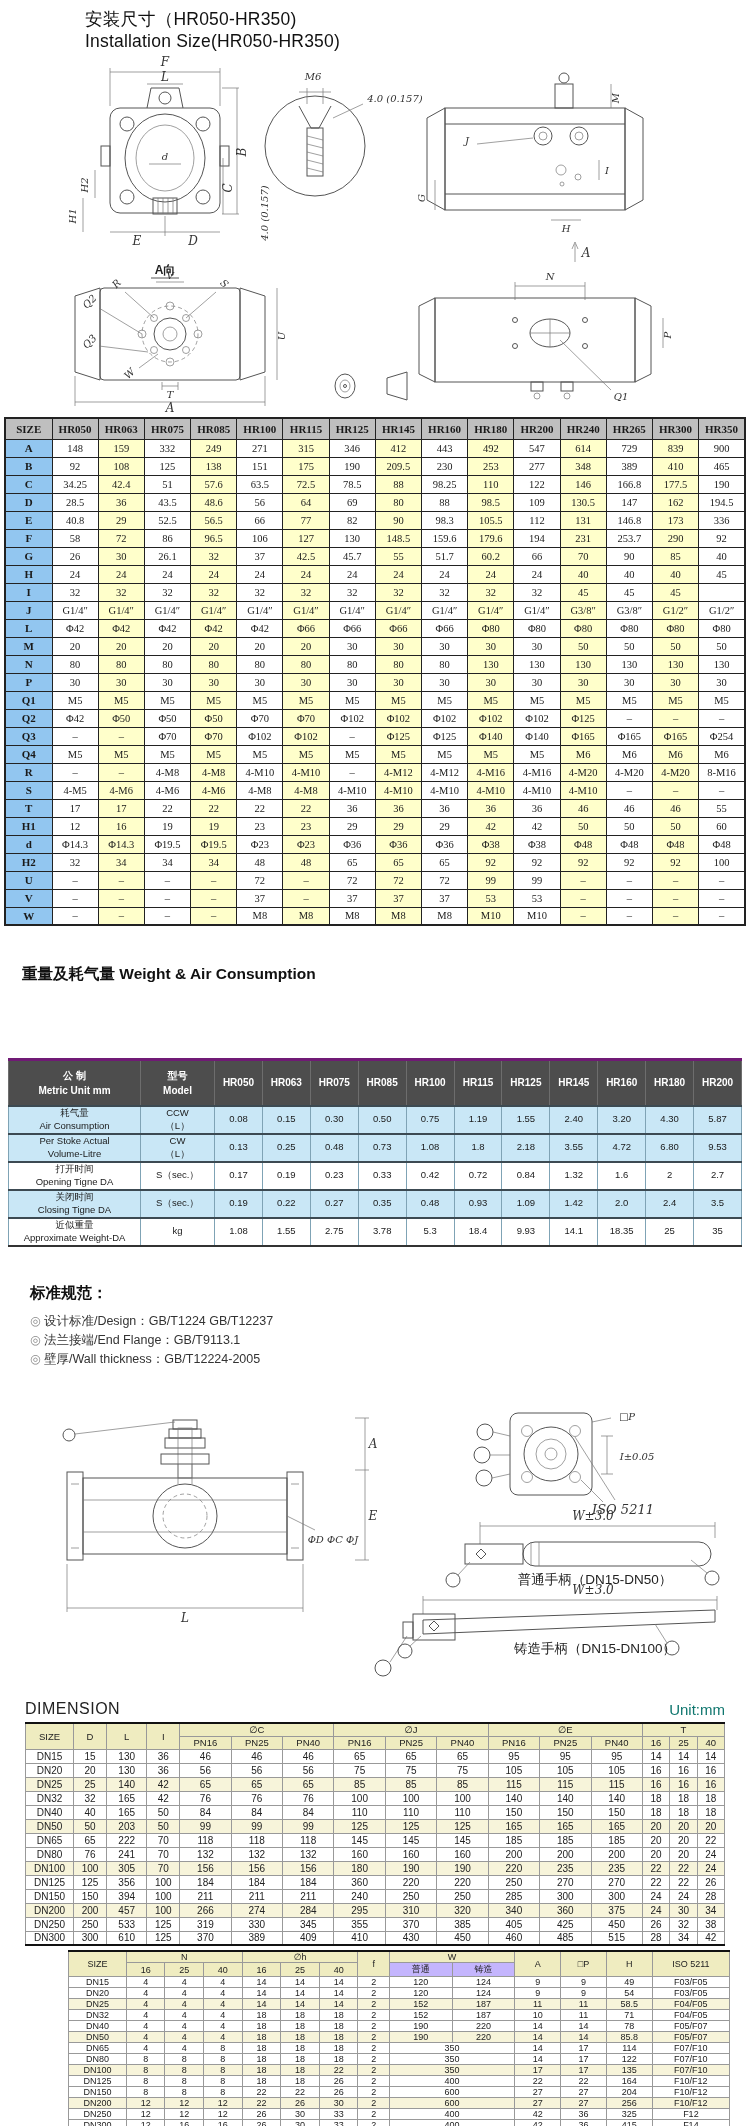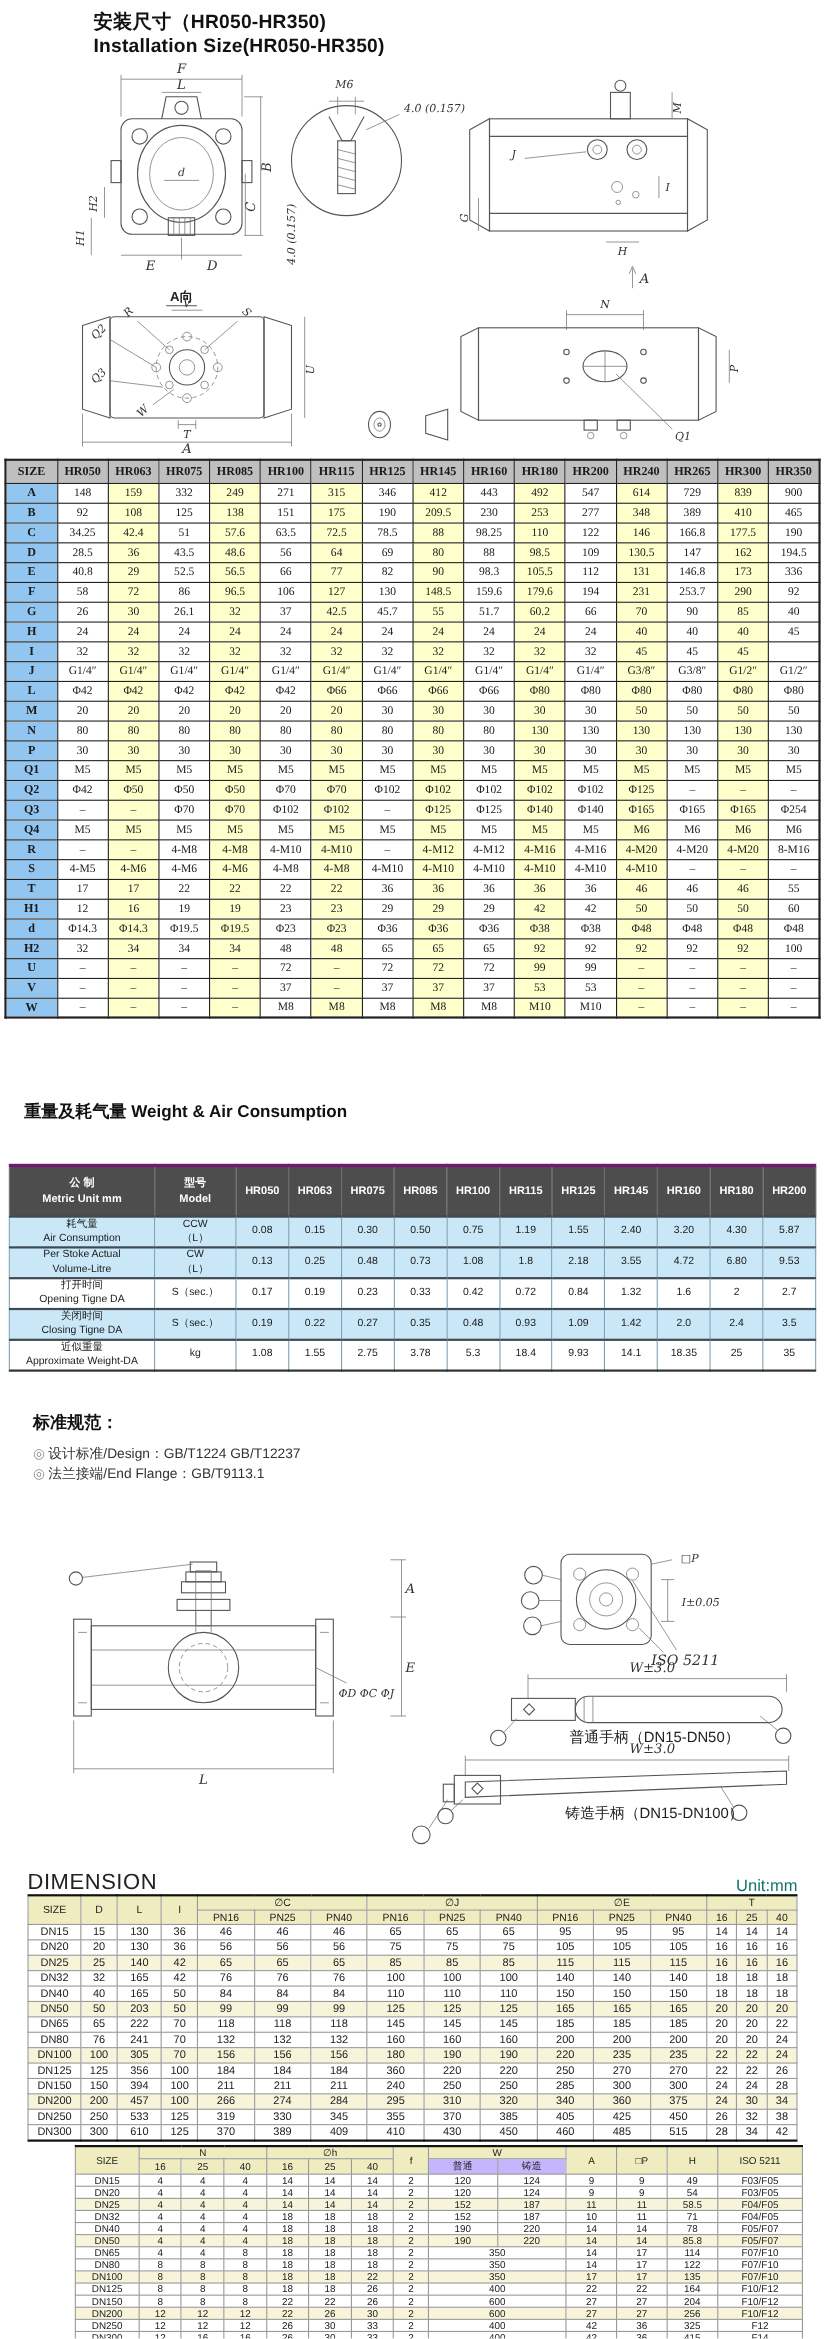--- a/index.html
+++ b/index.html
@@ -1,21 +1,21 @@
 <!DOCTYPE html>
 <html><head>
 <meta charset="utf-8">
 <style>
   *{margin:0;padding:0;box-sizing:border-box}
   html,body{background:#fff}
   body{width:750px;height:2126px;position:relative;font-family:"Liberation Sans",sans-serif;color:#1a1a1a;overflow:hidden}
   .abs{position:absolute}
 
   
-  #title-block{left:85px;top:8px;font-weight:bold;font-size:17.5px;line-height:1.28;color:#111;letter-spacing:.2px}
+  #title-block{left:85px;top:8px;font-weight:normal;font-size:17.5px;line-height:1.28;color:#111;letter-spacing:.2px}
 
   
   svg{position:absolute}
   #diagram-top{left:15px;top:48px}
   #diagram-valve{left:15px;top:1408px}
   svg .ln{stroke:#555;fill:none;stroke-width:1}
   svg .thin{stroke:#777;stroke-width:.7}
   svg .dash{stroke-dasharray:4 3}
   svg text{text-anchor:middle;fill:#333;font-family:"DejaVu Serif",serif;font-style:italic;font-size:12px}
   svg text.sm{font-size:10px}
@@ -27,38 +27,38 @@
   #install-table{left:4px;top:417px;width:742px;border-collapse:collapse;table-layout:fixed;
     text-align:center;font-family:"Liberation Serif",serif;border:2px solid #222}
   #install-table th,#install-table td{border:1px solid #222;height:18px;overflow:hidden;white-space:nowrap;font-size:10.5px}
   #install-table tr.ihdr th{background:#bfbfbf;font-weight:bold;font-size:11px;height:21px}
   #install-table th.irl{background:#92c6f0;font-weight:bold;font-size:11px}
   #install-table col.c0{width:47px}
   #install-table td.cw{background:#fff}
   #install-table td.cy{background:#ffffcb}
 
   
-  #weight-title{left:22px;top:1000px;font-size:15.5px;font-weight:bold;color:#111}
+  #weight-title{left:22px;top:964px;font-size:15.5px;font-weight:bold;color:#111}
   #weight-table{left:8px;top:1058px;width:734px;border-collapse:collapse;table-layout:fixed;text-align:center;
     border-top:3px solid #701a75;border-bottom:2px solid #333;font-size:9.5px}
   #weight-table col.w1{width:132px} #weight-table col.w2{width:74px}
   #weight-table tr.whdr th{background:#4d4d4d;color:#fff;font-weight:bold;border:1px solid #6d6d6d;height:46px;font-size:10px;line-height:1.5}
   #weight-table td{border-left:1px solid #7fa3b5;border-right:1px solid #7fa3b5;border-top:2px solid #3c4a52;height:28px;background:#fff;line-height:1.35}
   #weight-table tr.tint td{background:#c9e7f6}
   #weight-table td.wn{font-size:9.5px}
 
   
   #standards{left:30px;top:1283px;width:600px}
   #standards-title{font-size:15.5px;font-weight:bold;color:#111;margin-bottom:8px}
   .std-item{font-size:12.5px;color:#333;line-height:19px;white-space:nowrap}
   .std-bullet{color:#888;margin-right:3px}
 
   
   #dim-caption{left:25px;top:1700px;width:700px;display:flex;justify-content:space-between;align-items:flex-end}
-  #dim-title{font-size:20px;color:#222;letter-spacing:.5px}
+  #dim-title{font-size:16px;color:#222;letter-spacing:.5px}
   #dim-unit{font-size:15px;color:#0f766e}
   .dimtab{border-collapse:collapse;table-layout:fixed;text-align:center;border-top:2px solid #111;border-bottom:2.5px solid #111;color:#222}
   .dimtab th,.dimtab td{border:1px solid #999;overflow:hidden;white-space:nowrap}
   .dimtab th{background:#efecc0;font-weight:normal}
   .dimtab tr.hl td{background:#f7f4da}
   #dim1-table{left:25px;top:1722px;width:700px;font-size:10px}
   #dim1-table th{height:13px;font-size:9.5px}
   #dim1-table td{height:14px}
   #dim1-table col.s{width:44px} #dim1-table col.a{width:30px} #dim1-table col.b{width:37px}
   #dim1-table col.m{width:47px} #dim1-table col.t{width:25px}
@@ -885,20 +885,21 @@
         <td class="wv">35</td>
       </tr>
     </tbody>
 </table>
 
 <div class="abs" id="standards">
   <div id="standards-title">标准规范：</div>
   <div id="standards-list">
       <div class="std-item"><span class="std-bullet">◎</span><span class="std-text">设计标准/Design：GB/T1224  GB/T12237</span></div>
       <div class="std-item"><span class="std-bullet">◎</span><span class="std-text">法兰接端/End Flange：GB/T9113.1</span></div>
+      <div class="std-item"><span class="std-bullet">◎</span><span class="std-text">壁厚/Wall thickness：GB/T12224-2005</span></div>
     </div>
 </div>
 
 <svg id="diagram-valve" width="720" height="290" viewBox="0 0 720 290">
 
   <g class="ln">
     <rect x="158" y="12" width="24" height="9"></rect>
     <rect x="154" y="21" width="32" height="9"></rect>
     <rect x="150" y="30" width="40" height="10"></rect>
     <rect x="163" y="20" width="14" height="50" class="thin"></rect>

